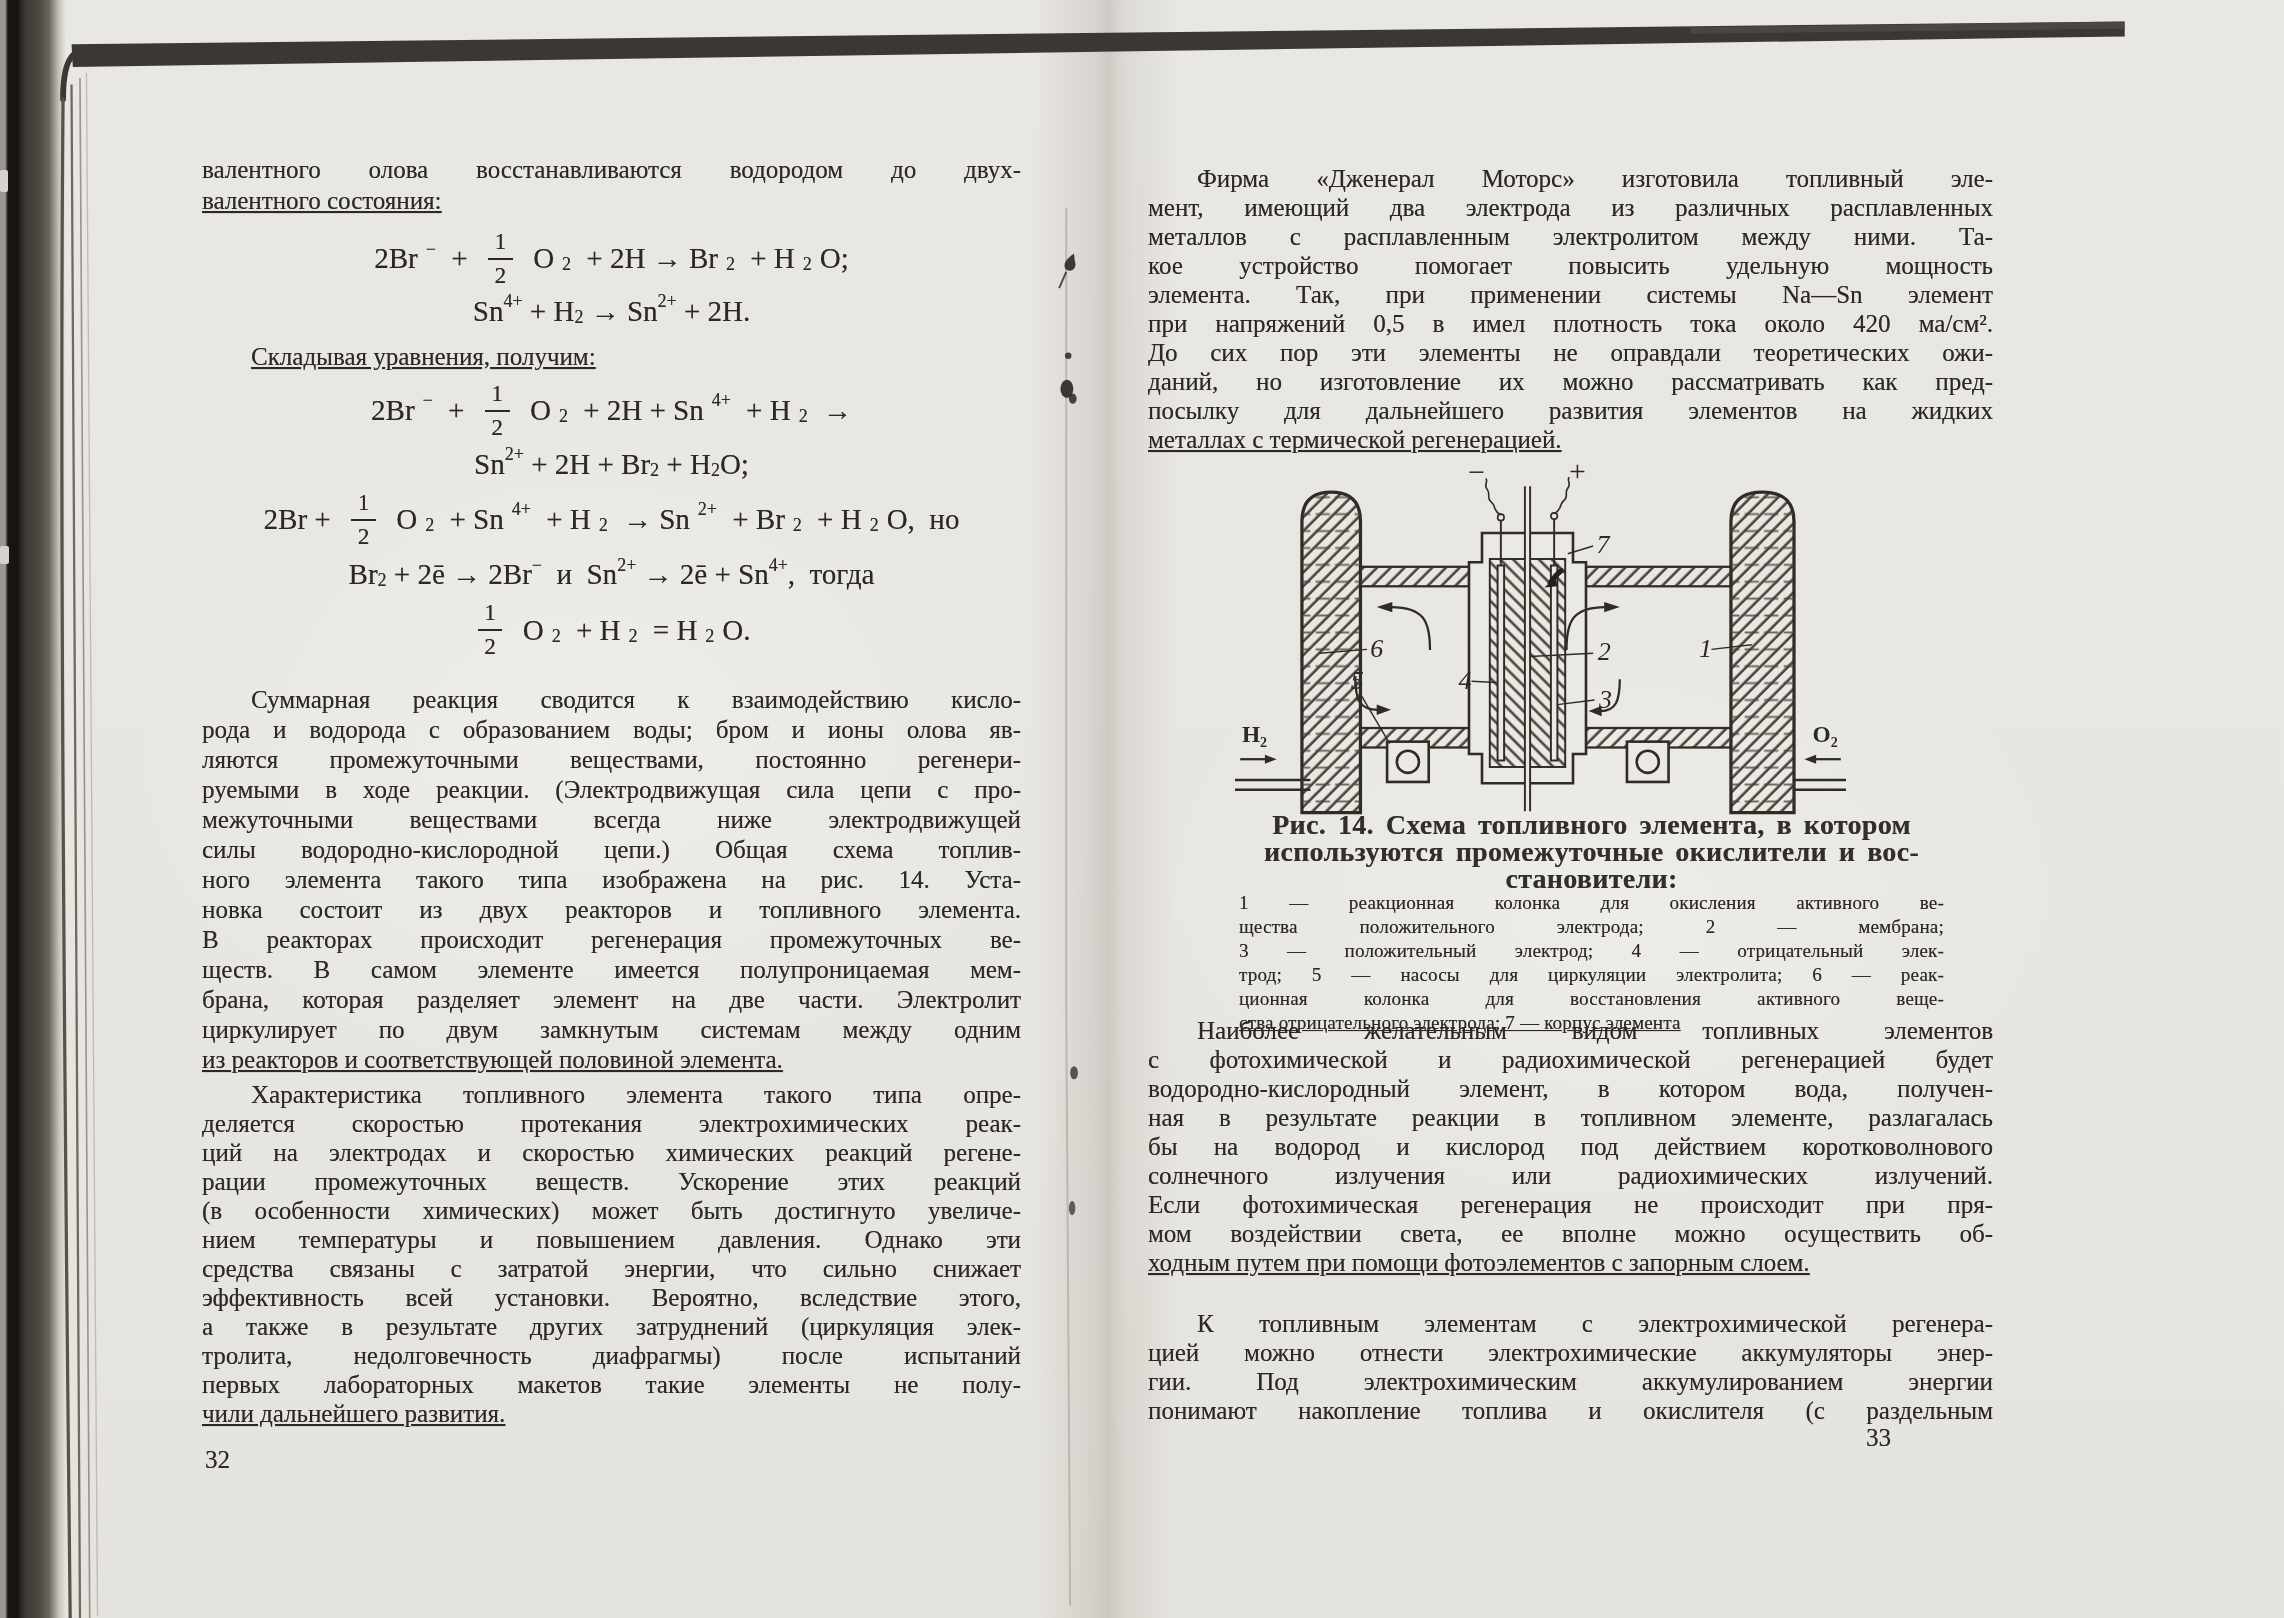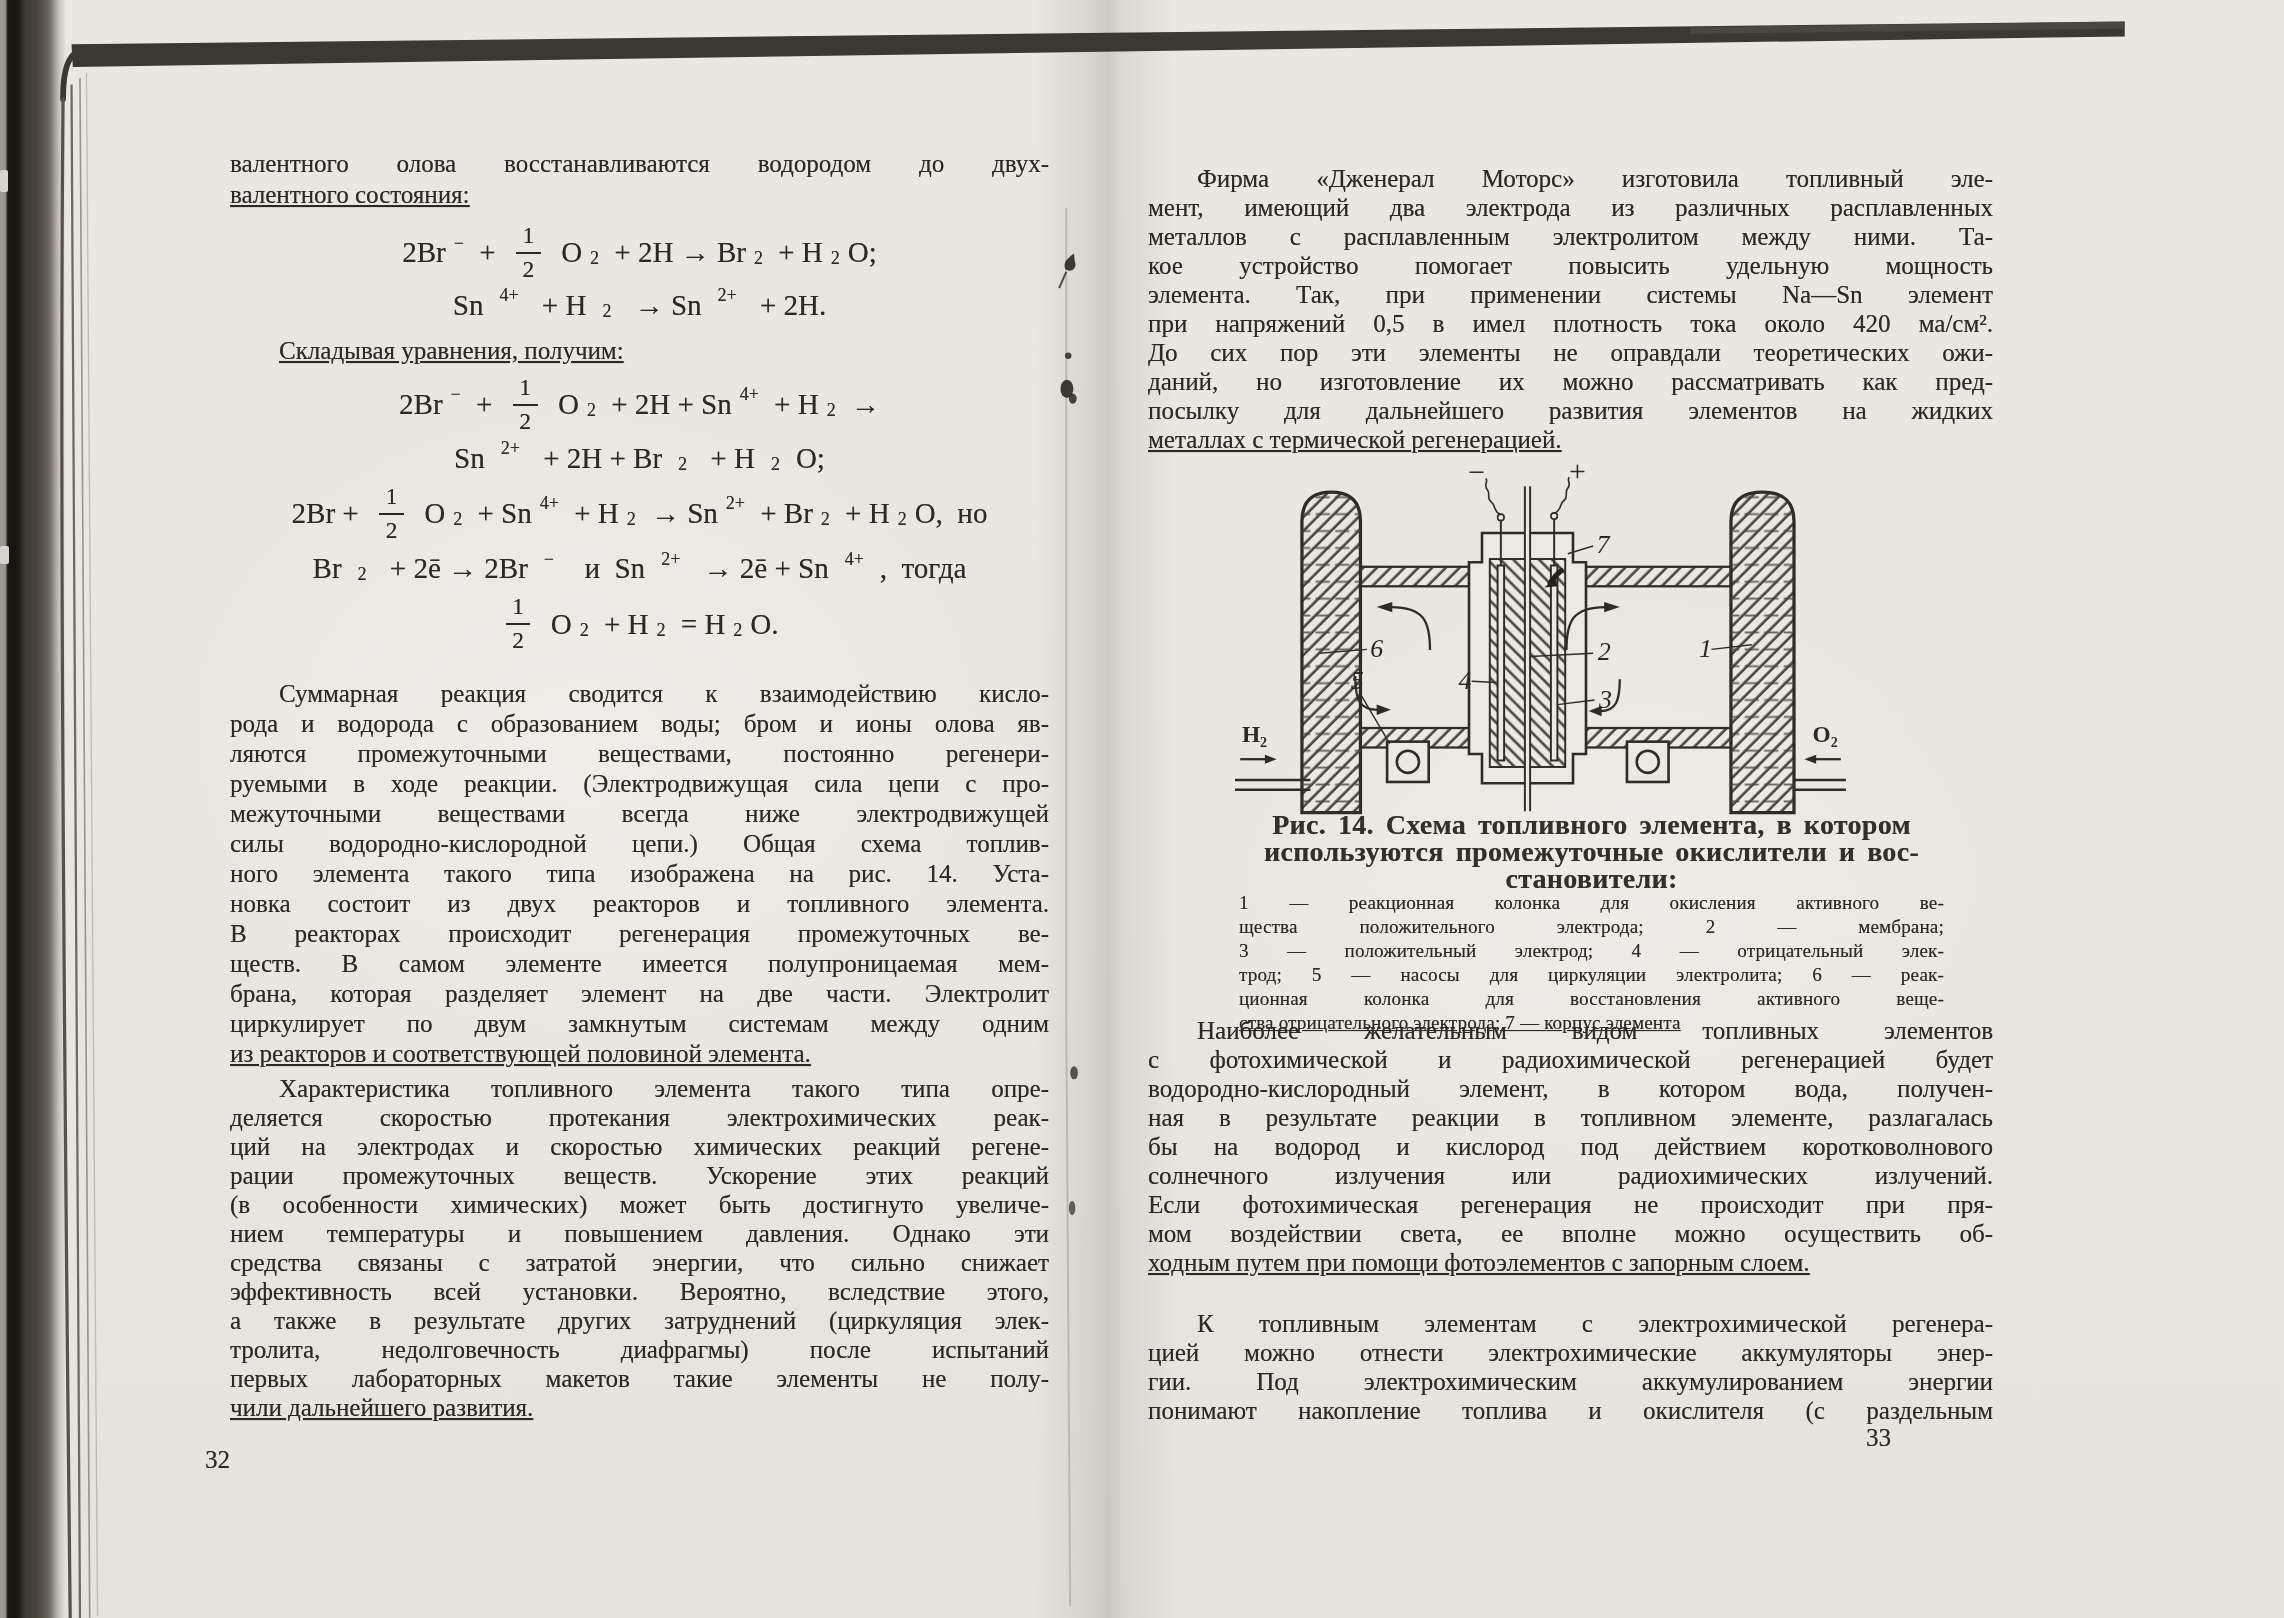--- a/index.html
+++ b/index.html
@@ -25,21 +25,21 @@
   .lh45 .ln{line-height:29px;}
   .lh44 .ln{line-height:29px;}
   .lh48 .ln{line-height:31px;}
   .ln.ind{text-indent:49px;}
   .ln.last{text-align-last:left;text-decoration:underline;}
   
   .eq{display:flex;align-items:center;justify-content:center;font-size:29px;
       text-shadow:0.2px 0.2px 0.3px rgba(44,41,35,.55);}
   .eq span{white-space:pre;}
   .eq.tall{min-height:65px;gap:8px;}
-  .eq.flat{min-height:35px;gap:16px;}
+  .eq.flat{min-height:35px;}
   .eq .sup{position:relative;top:-9.8px;font-size:18px;}
   .eq .sub{position:relative;top:5.9px;font-size:18px;}
   .frac{display:inline-flex;flex-direction:column;align-items:center;line-height:1;margin:0 5.2px;font-size:23.4px;}
   .frac .num{padding:0 6.5px 4.6px;border-bottom:2.3px solid #2c2923;}
   .frac .den{padding-top:3.9px;}
   .mt4{margin-top:2.6px}.mt6{margin-top:3.9px}.mt8{margin-top:5.2px}.mt10{margin-top:6.5px}
   .mt16{margin-top:10.4px}.mt18{margin-top:11.7px}.mt34{margin-top:22px}
   
   #fig-caption .ln{font-size:28px;line-height:27px;font-weight:700;text-align:center;text-align-last:center;
       letter-spacing:0.3px;word-spacing:4.6px;color:#322f29;}
@@ -77,21 +77,21 @@
     <path d="M1640,320 C1636,900 1640,1800 1646,2470" stroke="#a9a49b" stroke-width="3" fill="none" opacity=".65"></path>
     <path d="M1652,390 C1641,397 1634,406 1639,414 C1647,420 1658,413 1653,401 Z" fill="#2a2722" opacity=".9"></path>
     <path d="M1640,418 L1629,443" stroke="#2a2722" stroke-width="3" opacity=".8"></path>
     <circle cx="1643" cy="547" r="5" fill="#2a2722" opacity=".85"></circle>
     <ellipse cx="1641" cy="598" rx="10" ry="14" fill="#2a2722" opacity=".9"></ellipse>
     <ellipse cx="1650" cy="613" rx="6" ry="8" fill="#2a2722" opacity=".85"></ellipse>
     <ellipse cx="1652" cy="1650" rx="6" ry="10" fill="#34312b" opacity=".8"></ellipse>
     <ellipse cx="1649" cy="1858" rx="5" ry="11" fill="#34312b" opacity=".75"></ellipse>
   </svg>
 
-  <div class="blk" id="left-page" style="left:202px;top:148px;width:819px;margin-left:28px;">
+  <div class="blk" id="left-page" style="left:202px;top:154px;width:819px;">
     <div class="lh48">
         <div class="ln">валентного олова восстанавливаются водородом до двух-</div>
         <div class="ln last">валентного состояния:</div>
       </div>
     <div class="eq tall mt16">
         <span>2Br</span>
         <span class="sup">−</span>
         <span> + </span>
         <span class="frac"><span class="num">1</span><span class="den">2</span></span>
         <span> O</span>

